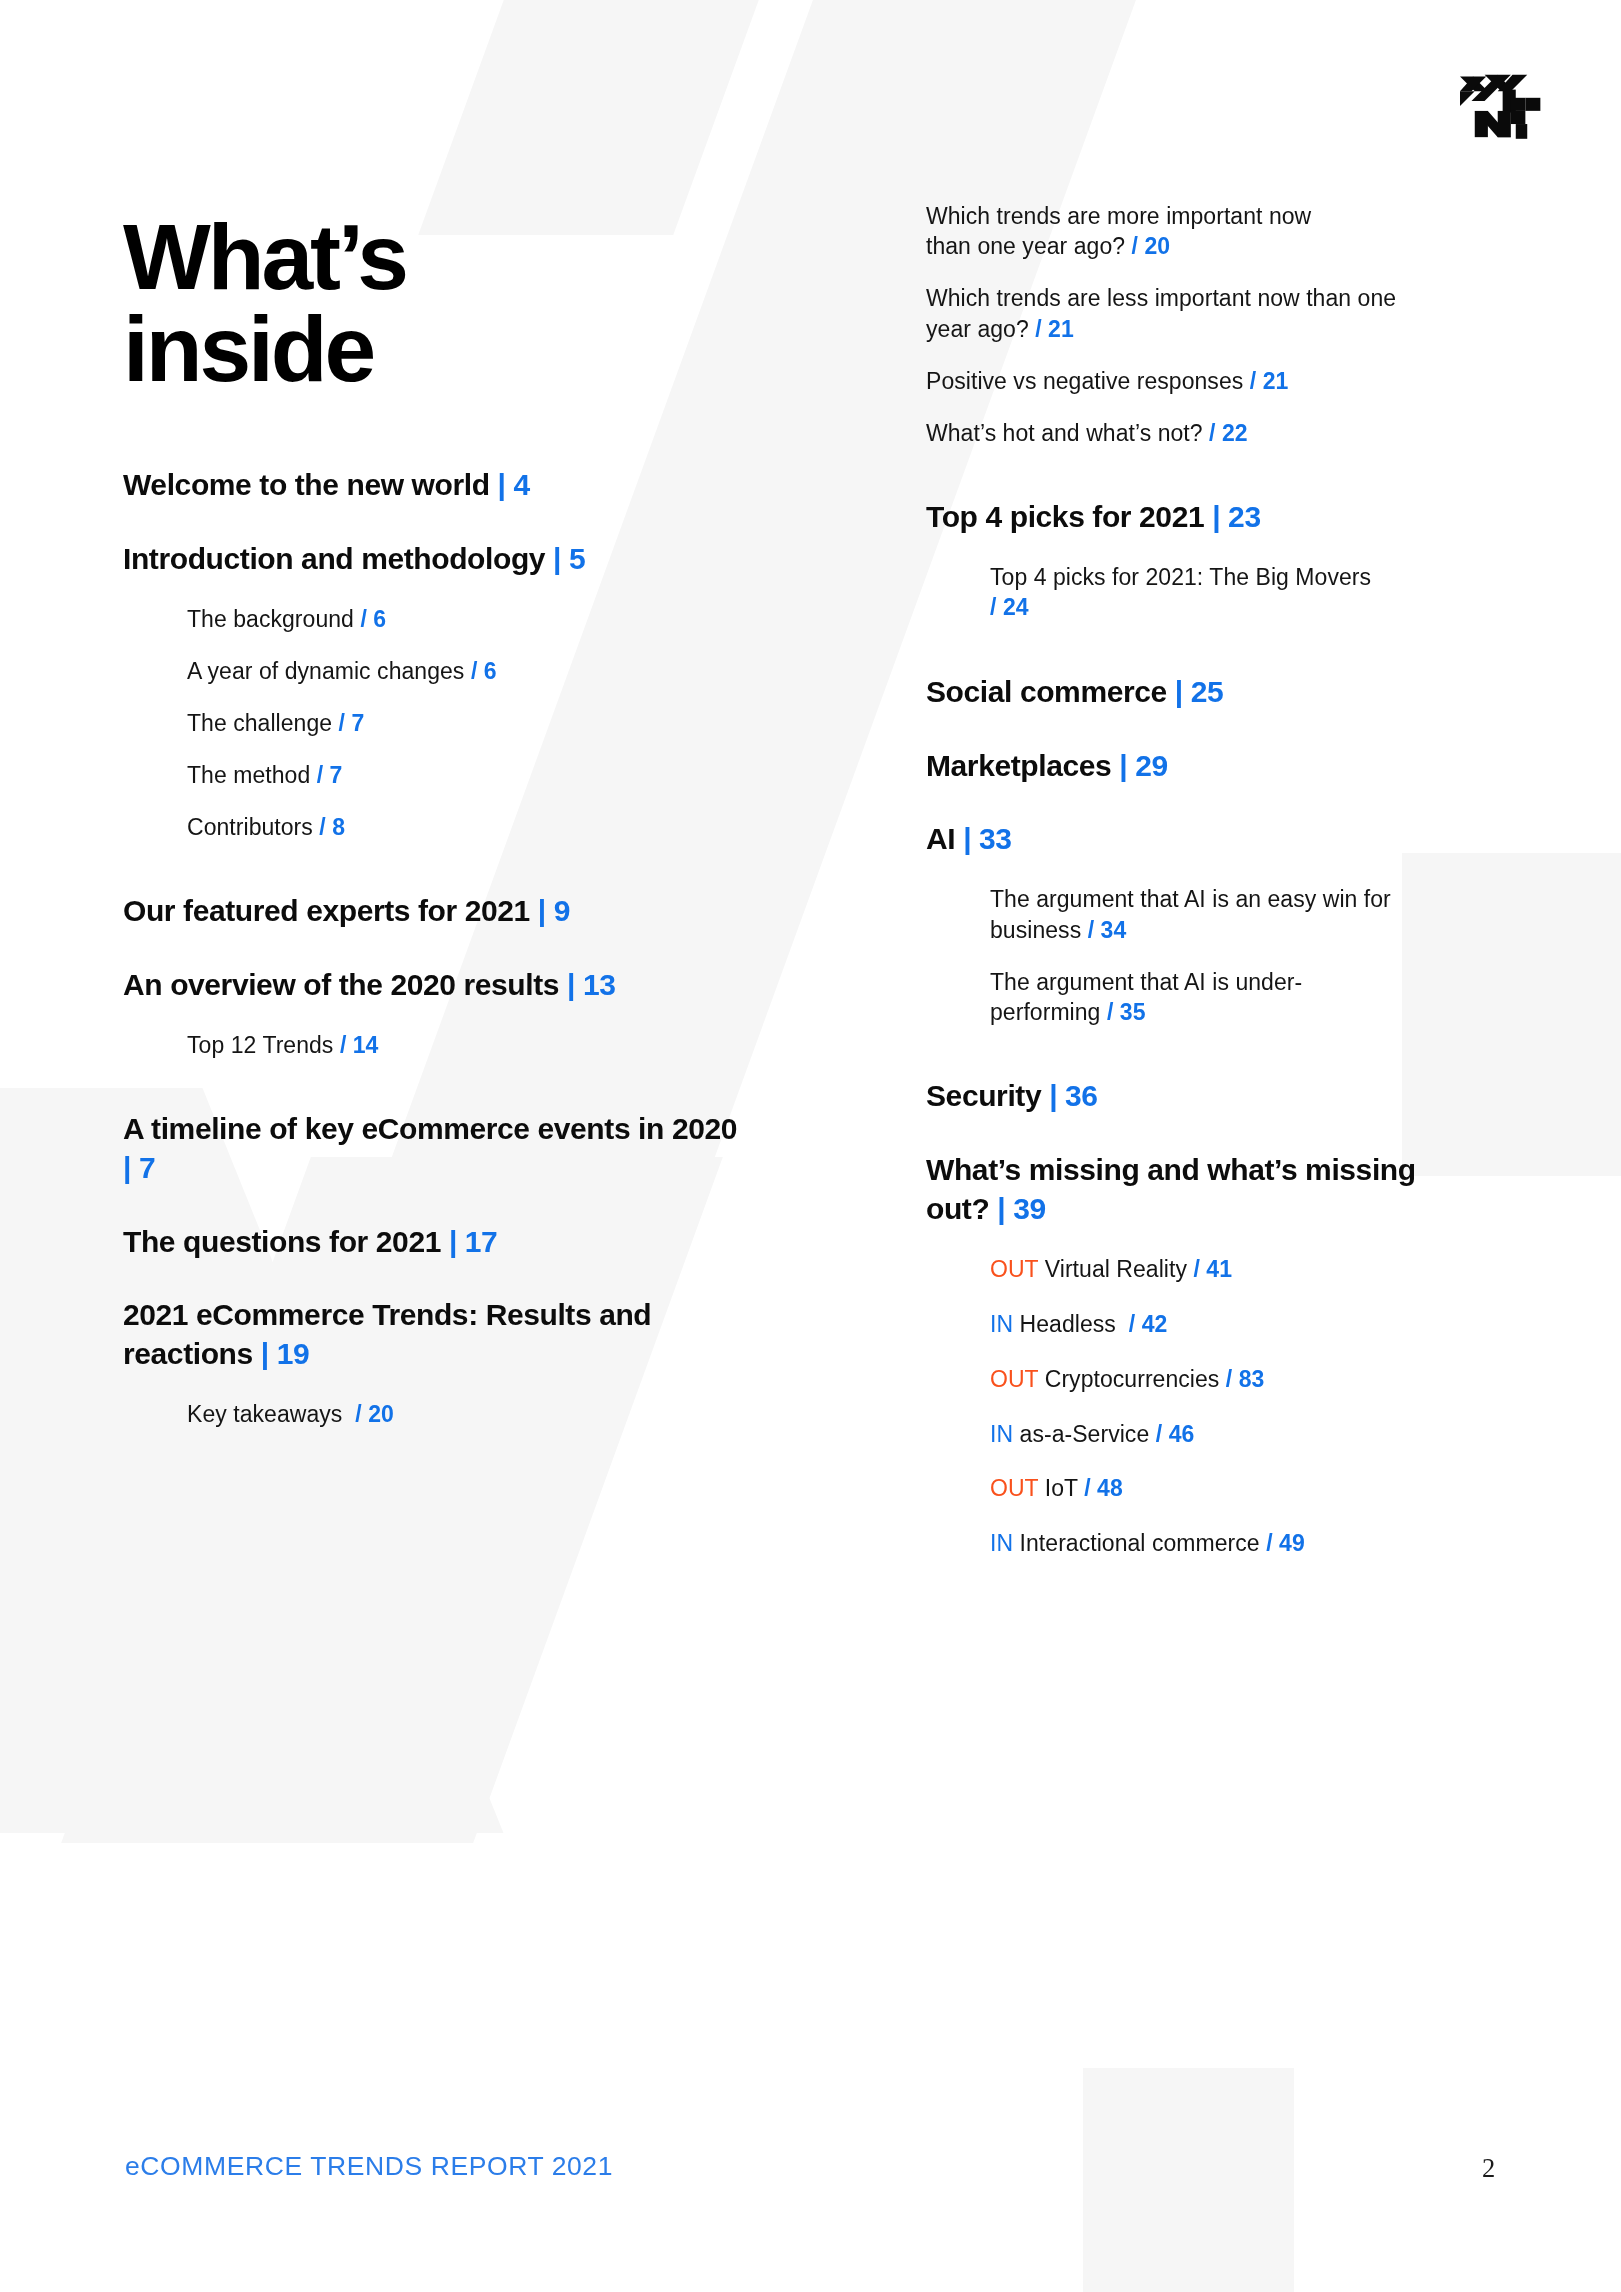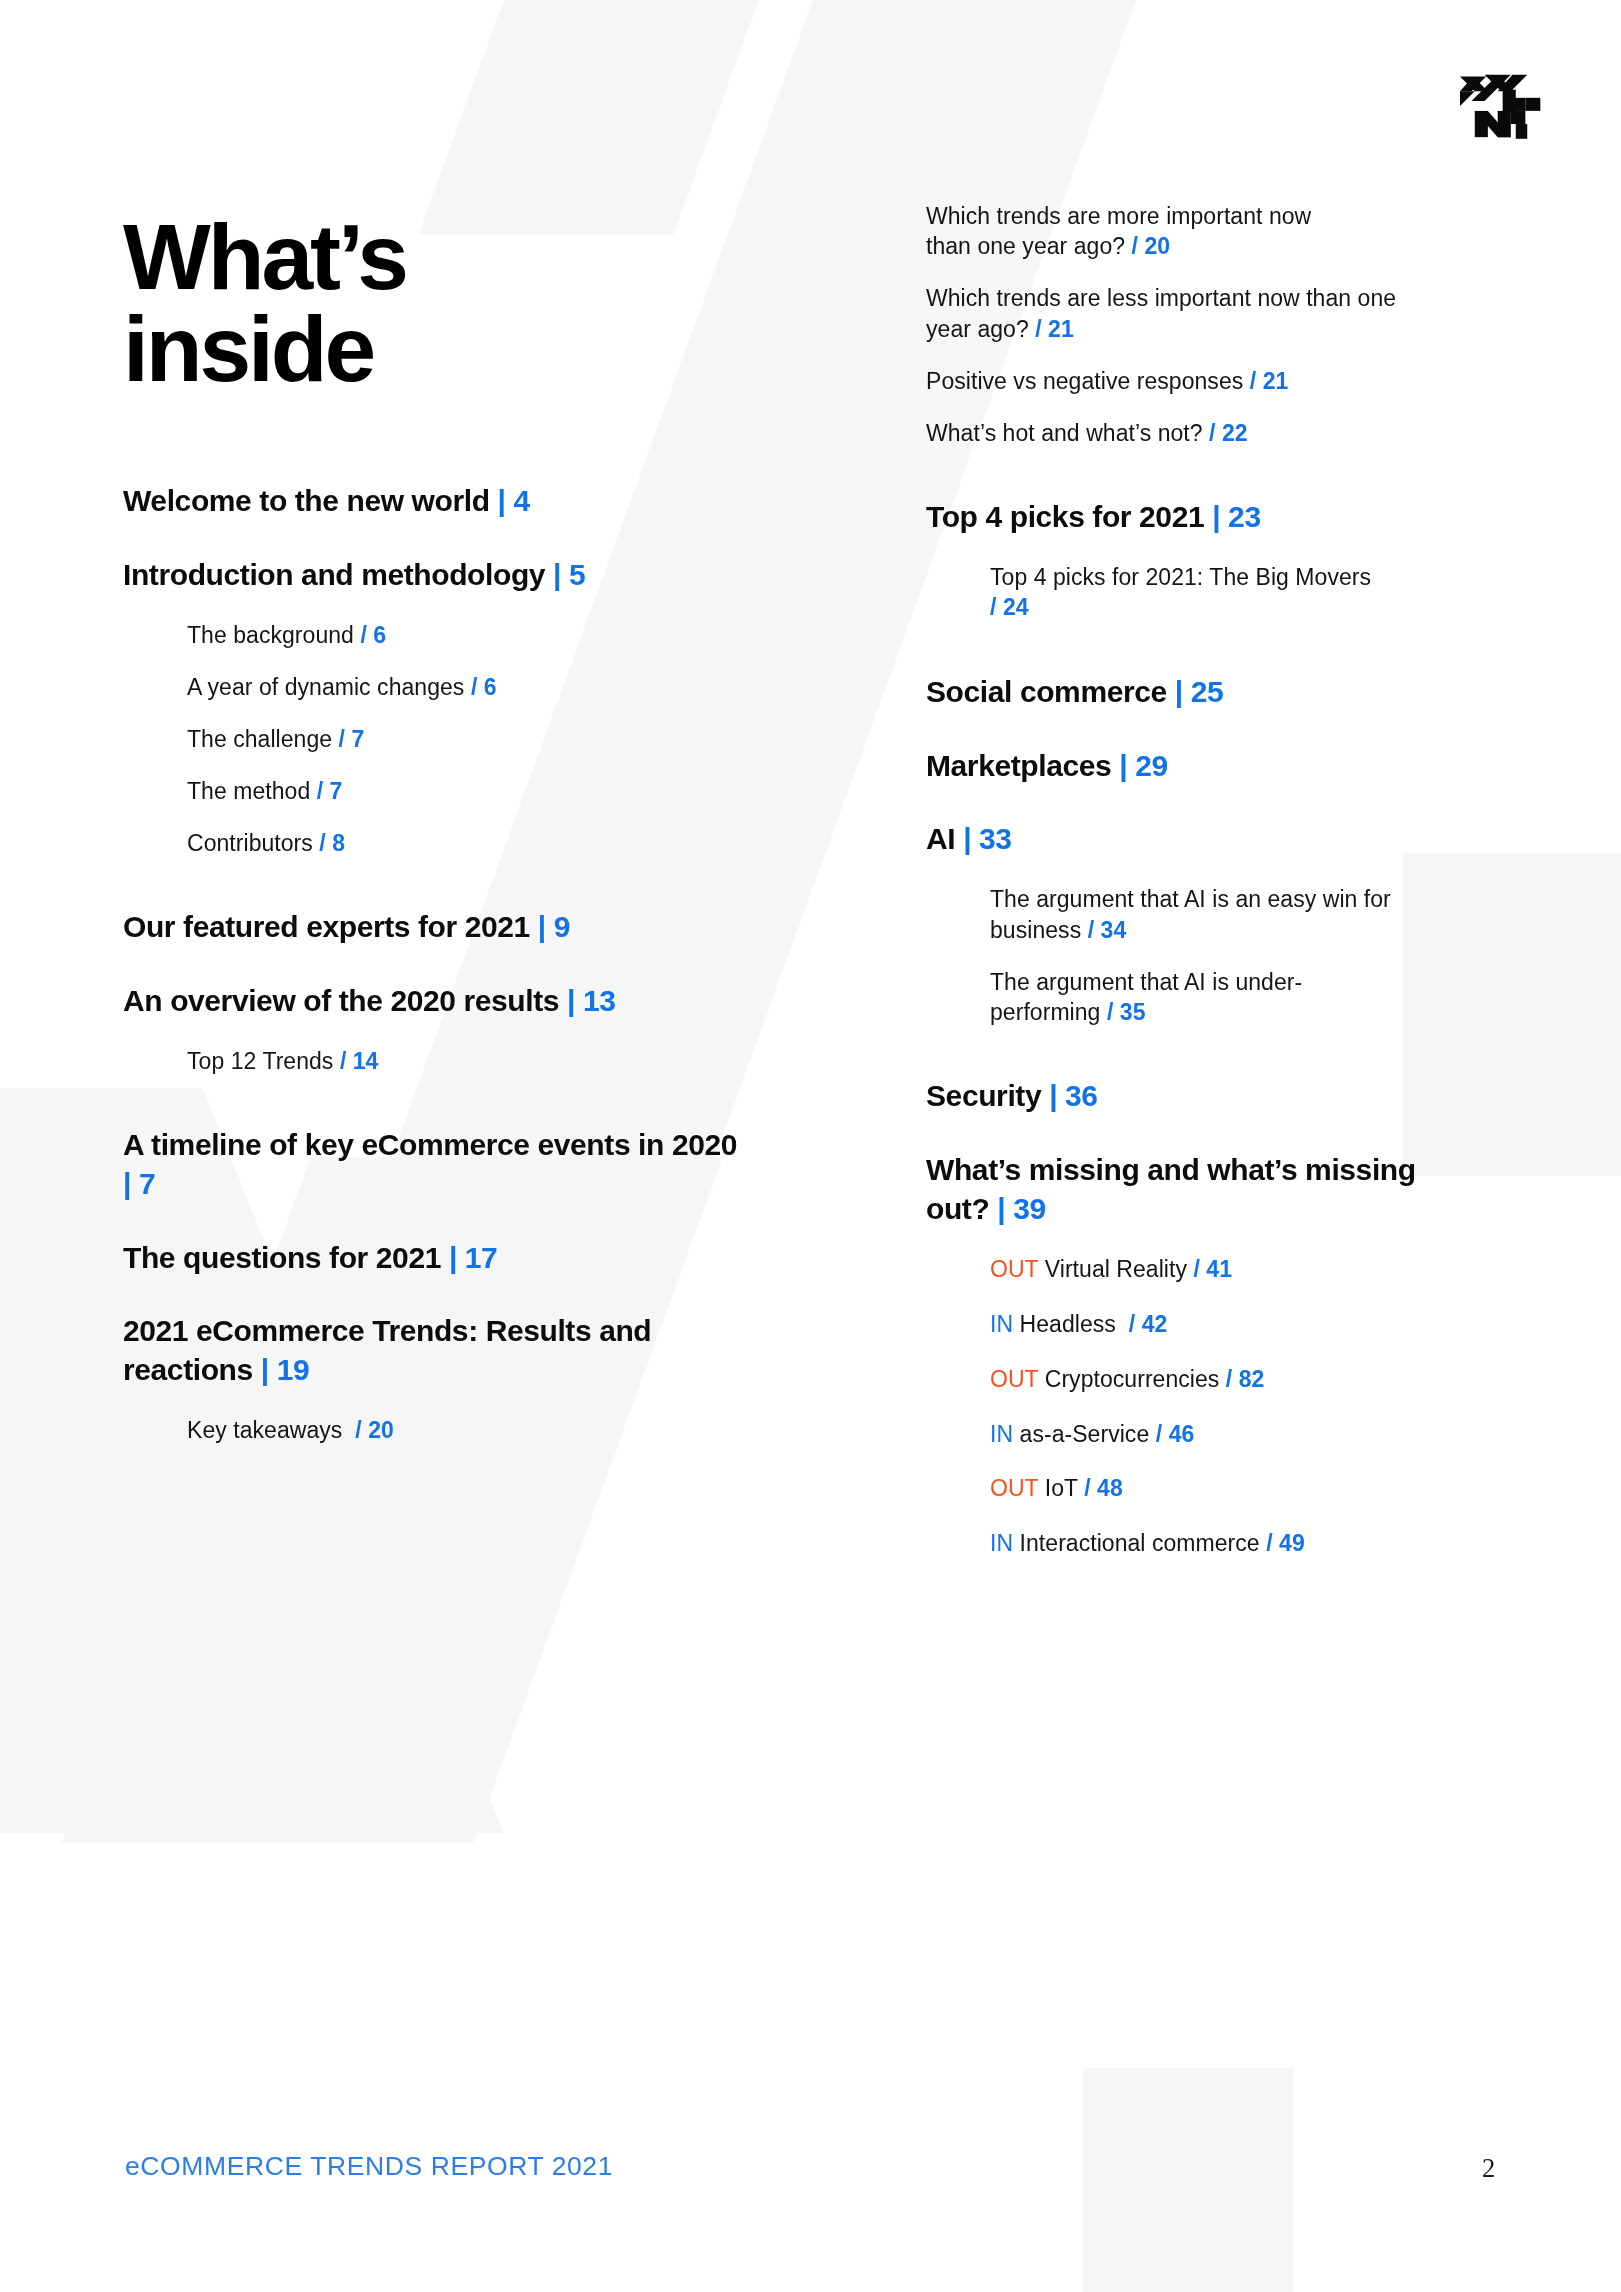--- a/index.html
+++ b/index.html
@@ -52,21 +52,21 @@
   }
   .l2 .pg{color:#1272e8;font-weight:700;}
   .l2 .slash{color:#1272e8;font-weight:700;}
   .l2-indent{padding-left:64px;}
 
   .tag-out{color:#f9511c;font-weight:400;}
   .tag-in{color:#1272e8;font-weight:400;}
 
   
   .gap-l1{margin-top:35px;}
-  .gap-l1-first{margin-top:16px;}
+  .gap-l1-first{margin-top:0;}
   .gap-sub{margin-top:21.6px;}
   .gap-sub-first{margin-top:25.5px;}
   .gap-block-lg{margin-top:50px;}
   .gap-inout{margin-top:24.5px;}
 
   
   .footer{
     position:absolute;left:125px;top:2151px;
     font-size:26.5px;letter-spacing:0.6px;
     color:#2b7de9;font-weight:400;
@@ -297,21 +297,21 @@
       <span class="tag-in">IN</span>
       <span>Headless</span>&nbsp;
       <span class="slash">/</span>
       <span class="pg">42</span>
     </div>
 
     <div class="l2 gap-inout" style="padding-left:64px">
       <span class="tag-out">OUT</span>
       <span>Cryptocurrencies</span>
       <span class="slash">/</span>
-      <span class="pg">82</span>
+      <span class="pg">83</span>
     </div>
 
     <div class="l2 gap-inout" style="padding-left:64px">
       <span class="tag-in">IN</span>
       <span>as-a-Service</span>
       <span class="slash">/</span>
       <span class="pg">46</span>
     </div>
 
     <div class="l2 gap-inout" style="padding-left:64px">

